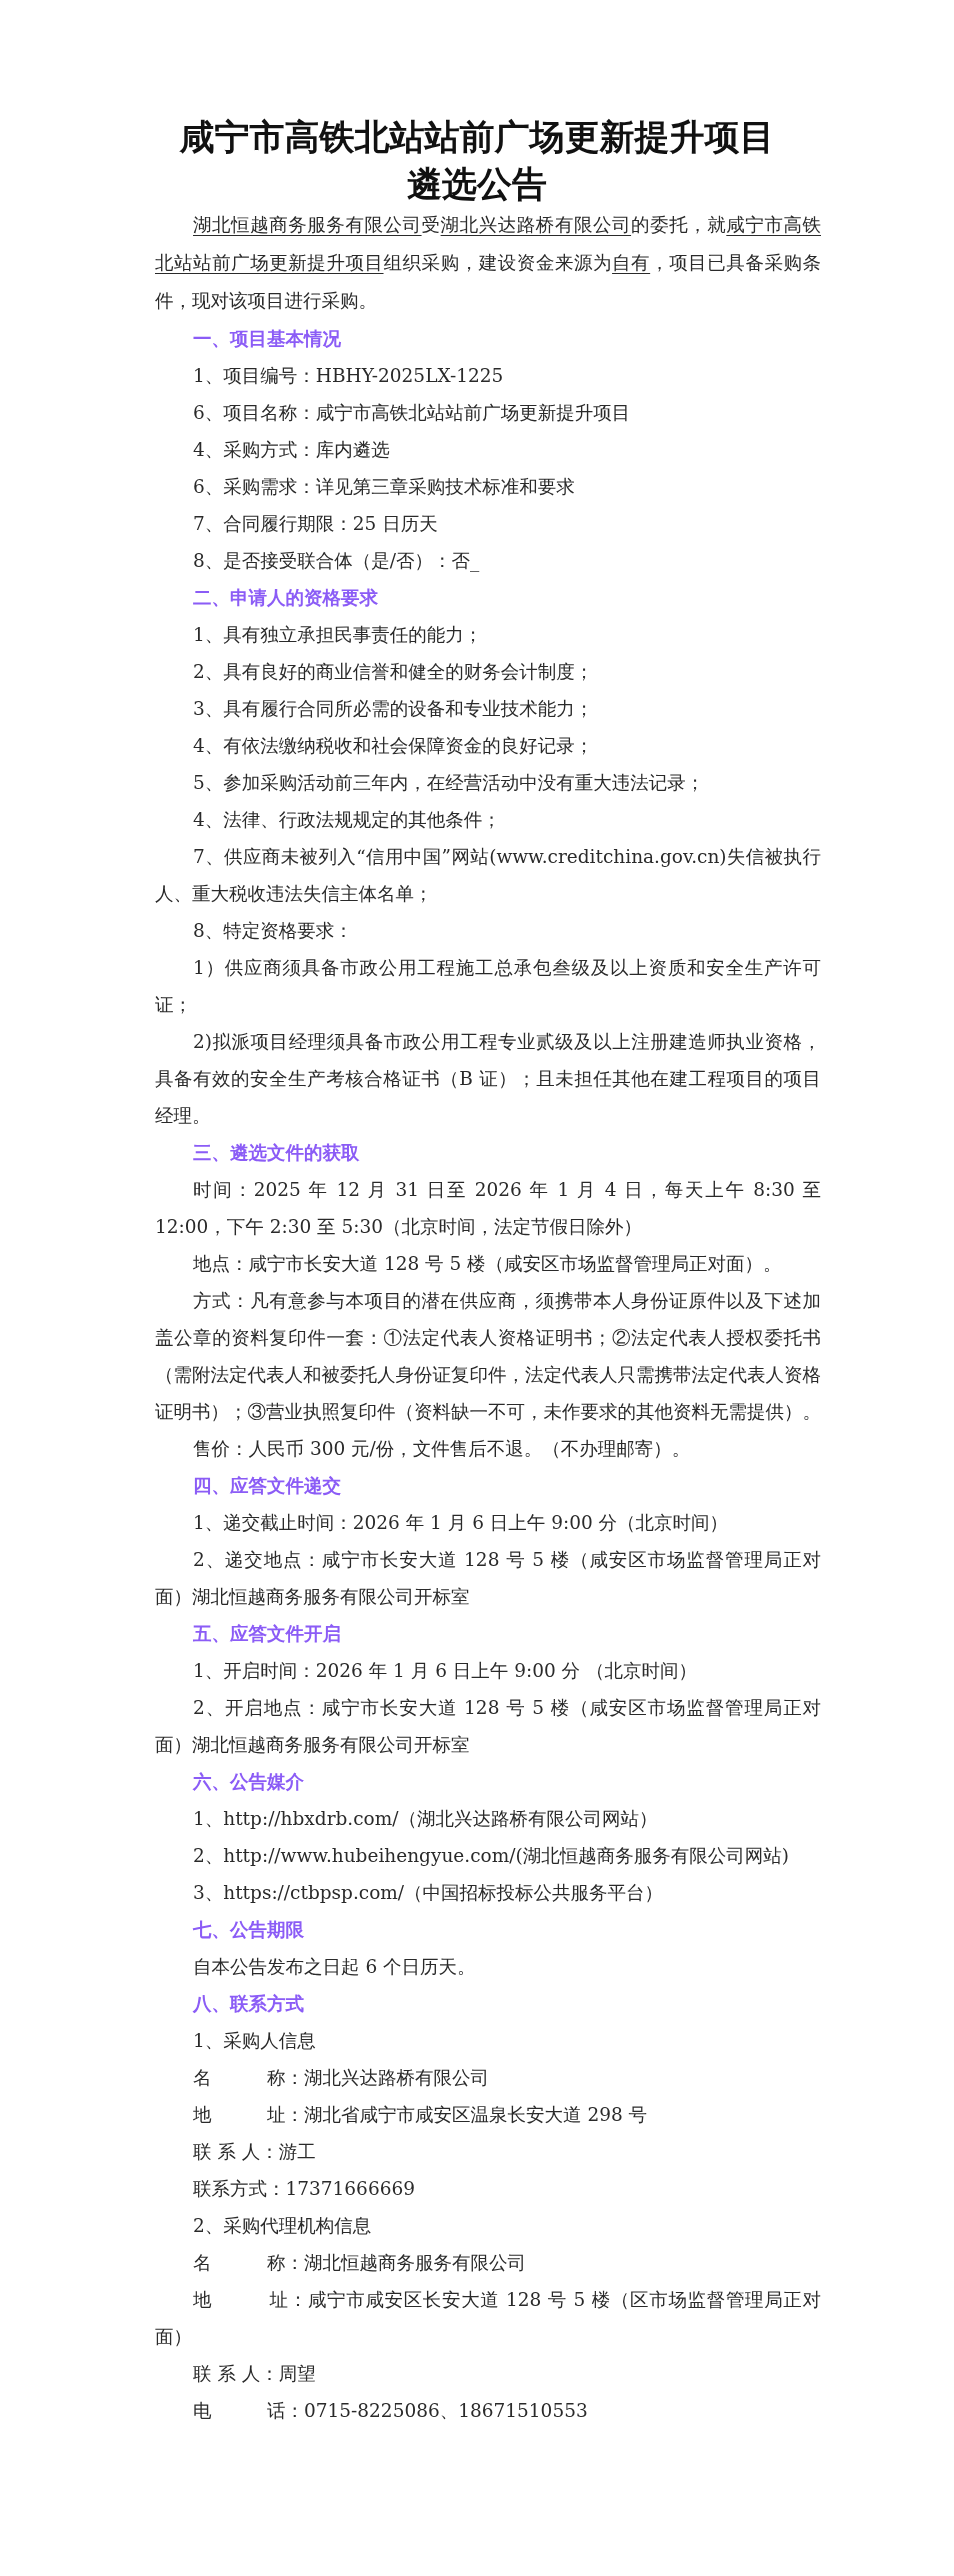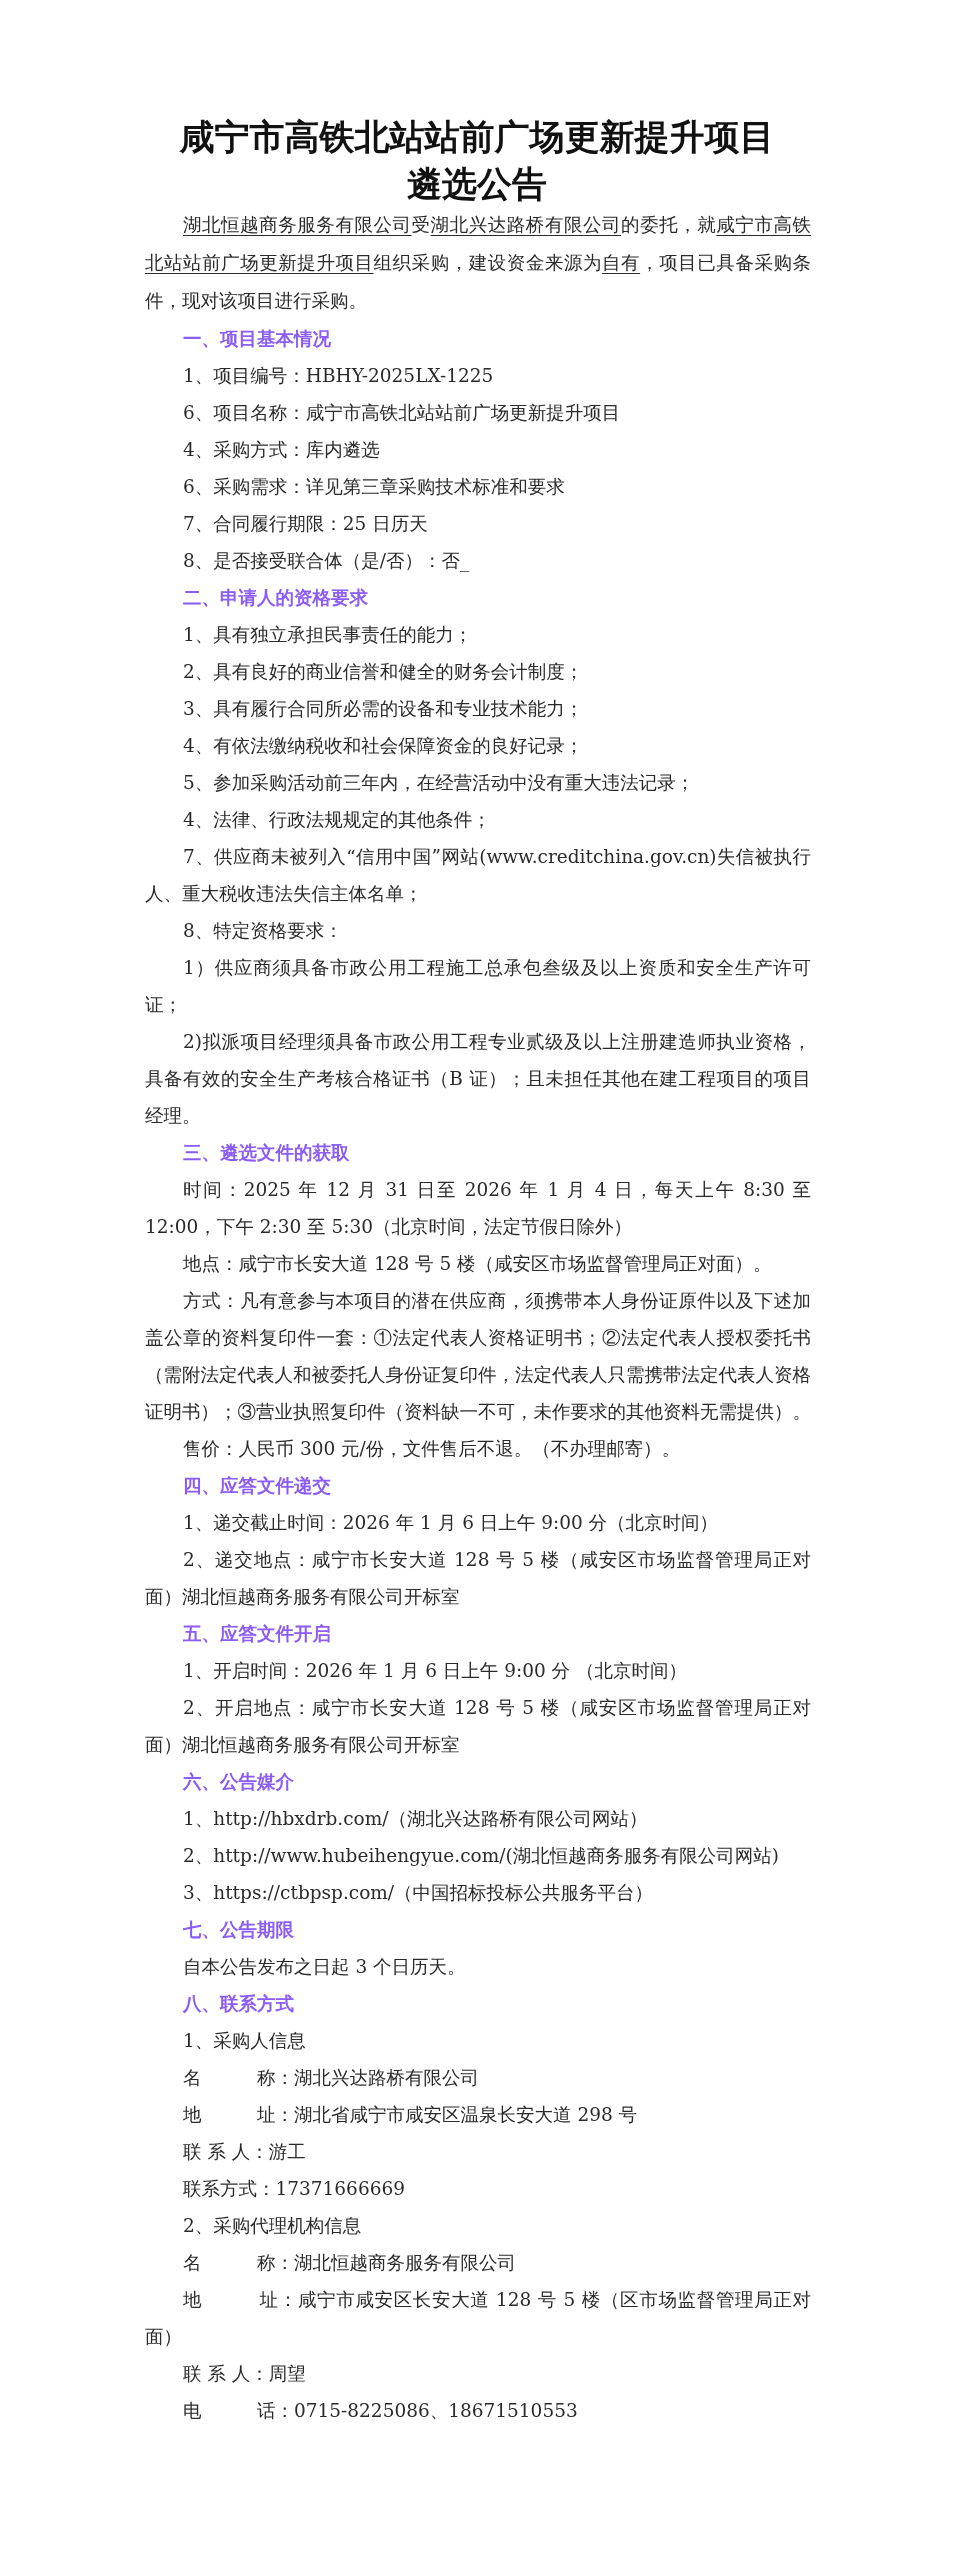--- a/index.html
+++ b/index.html
@@ -29,21 +29,21 @@
     font-family: "DejaVu Serif", "Liberation Serif", serif;
     font-weight: bold;
     font-size: 35px;
     line-height: 47px;
     color: #111111;
     letter-spacing: 0px;
   }
   .title .t-line { display: block; }
   .content {
     position: absolute;
-    left: 145px;
+    left: 155px;
     top: 206px;
     width: 666px;
     font-size: 18.5px;
     line-height: 37px;
     color: #2a2a2a;
   }
   .content p {
     margin: 0;
     padding: 0;
     text-align: justify;
@@ -101,21 +101,21 @@
     <p class="indent heading">五、应答文件开启</p>
     <p class="indent">1、开启时间：2026 年 1 月 6 日上午 9:00 分 （北京时间）</p>
     <p class="indent">2、开启地点：咸宁市长安大道 128 号 5 楼（咸安区市场监督管理局正对面）湖北恒越商务服务有限公司开标室</p>
 
     <p class="indent heading">六、公告媒介</p>
     <p class="indent">1、http://hbxdrb.com/（湖北兴达路桥有限公司网站）</p>
     <p class="indent">2、http://www.hubeihengyue.com/(湖北恒越商务服务有限公司网站)</p>
     <p class="indent">3、https://ctbpsp.com/（中国招标投标公共服务平台）</p>
 
     <p class="indent heading">七、公告期限</p>
-    <p class="indent">自本公告发布之日起 3 个日历天。</p>
+    <p class="indent">自本公告发布之日起 6 个日历天。</p>
 
     <p class="indent heading">八、联系方式</p>
 
     <p class="indent">1、采购人信息</p>
     <p class="indent"><span>名　　　称：</span><span>湖北兴达路桥有限公司</span></p>
     <p class="indent"><span>地　　　址：</span><span>湖北省咸宁市咸安区温泉长安大道 298 号</span></p>
     <p class="indent"><span>联 系 人：</span><span>游工</span></p>
     <p class="indent"><span>联系方式：</span><span>17371666669</span></p>
 
     <p class="indent">2、采购代理机构信息</p>

